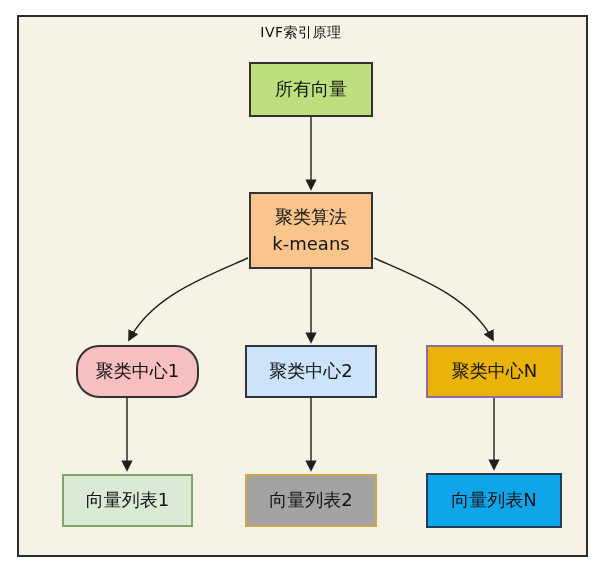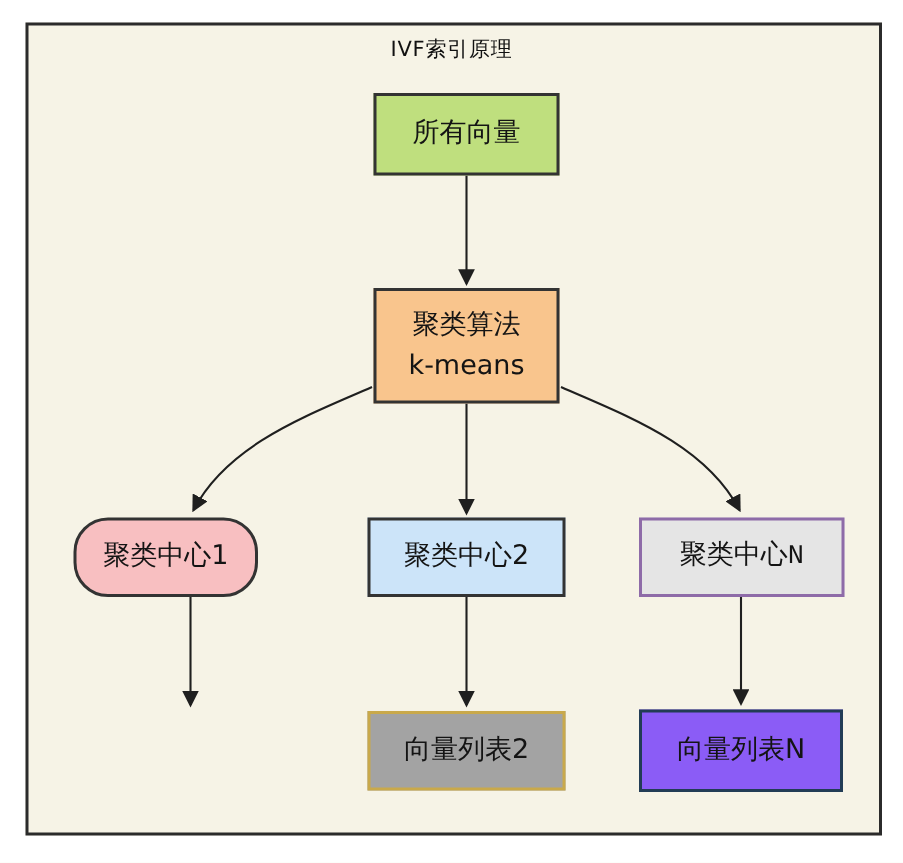--- a/index.html
+++ b/index.html
@@ -49,21 +49,21 @@
     align-items: center;
     justify-content: center;
     text-align: center;
     font-size: 18px;
     color: #141414;
     white-space: pre-line;
     line-height: 1.45;
   }
   .n-all    { left: 249px; top: 62px;  width: 124px; height: 55px; }
   .n-kmeans { left: 249px; top: 192px; width: 124px; height: 77px; }
-  .n-c1     { left: 49px;  top: 345px; width: 123px; height: 53px; border-radius: 23px; }
+  .n-c1     { left: 76px;  top: 345px; width: 123px; height: 53px; border-radius: 23px; }
   .n-c2     { left: 245px; top: 345px; width: 132px; height: 53px; }
   .n-cn     { left: 426px; top: 345px; width: 137px; height: 53px; }
   .n-l1     { left: 62px;  top: 474px; width: 131px; height: 53px; }
   .n-l2     { left: 245px; top: 474px; width: 132px; height: 53px; }
   .n-ln     { left: 426px; top: 473px; width: 136px; height: 55px; }
 </style>
 </head>
 <body>
 
 <div class="page">
@@ -91,20 +91,21 @@
 
   <div class="node n-all" style="background: rgb(191, 223, 126); border-color: rgb(51, 51, 51);">所有向量</div>
 
   <div class="node n-kmeans" style="background: rgb(249, 197, 141); border-color: rgb(51, 51, 51);">聚类算法
 k-means</div>
 
   <div class="node n-c1" style="background: rgb(248, 191, 193); border-color: rgb(51, 51, 51);">聚类中心1</div>
 
   <div class="node n-c2" style="background: rgb(204, 228, 249); border-color: rgb(51, 51, 51);">聚类中心2</div>
 
-  <div class="node n-cn" style="background: #e5e5e5; border-color: rgb(142, 107, 168); font-family: Liberation Mono, monospace;">聚类中心N</div>
+  <div class="node n-cn" style="background: #eab308; border-color: rgb(142, 107, 168);">聚类中心N</div>
 
+  <div class="node n-l1" style="background: rgb(219, 234, 214); border-color: rgb(127, 165, 105);">向量列表1</div>
 
   <div class="node n-l2" style="background: #a3a3a3; border-color: rgb(201, 169, 75);">向量列表2</div>
 
-  <div class="node n-ln" style="background: #8b5cf6; border-color: rgb(34, 60, 85);">向量列表N</div>
+  <div class="node n-ln" style="background: #0ea5e9; border-color: rgb(34, 60, 85);">向量列表N</div>
 
 </div>
 
 </body></html>

